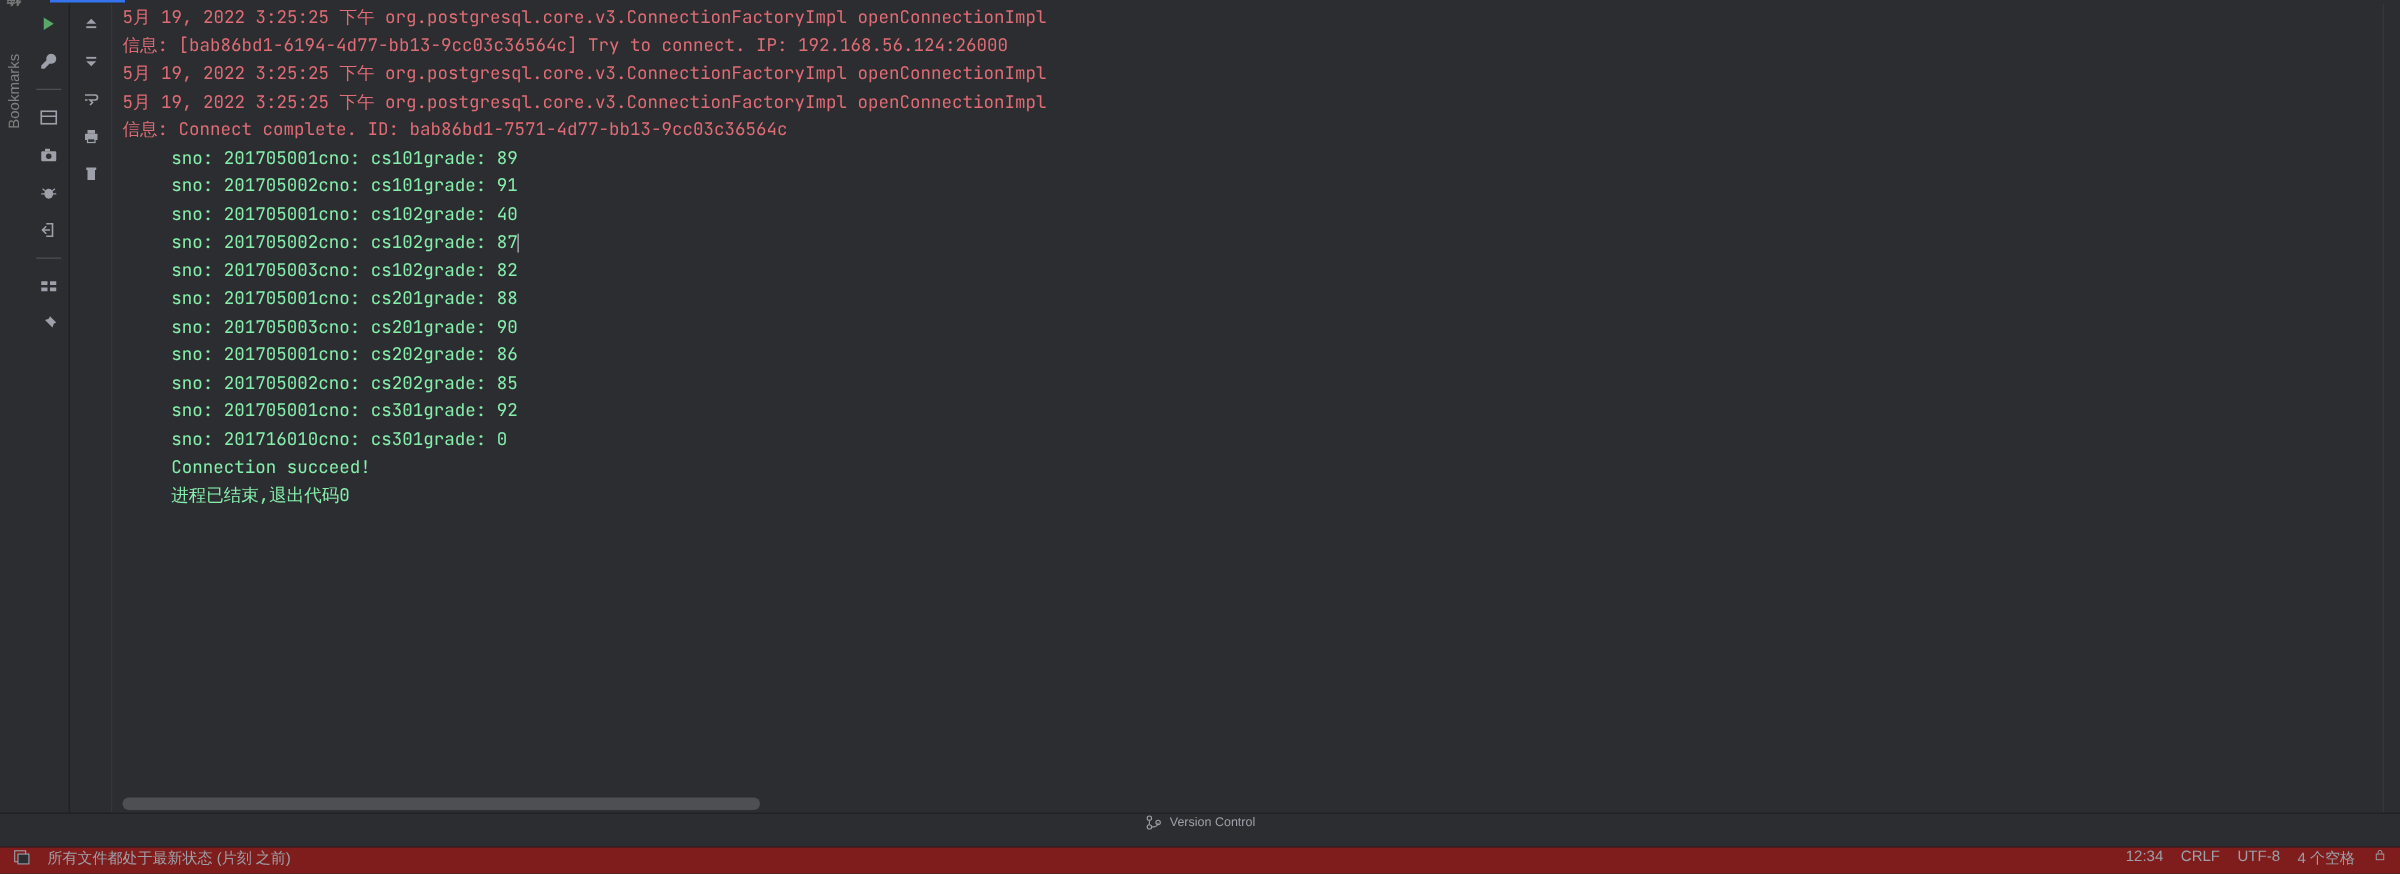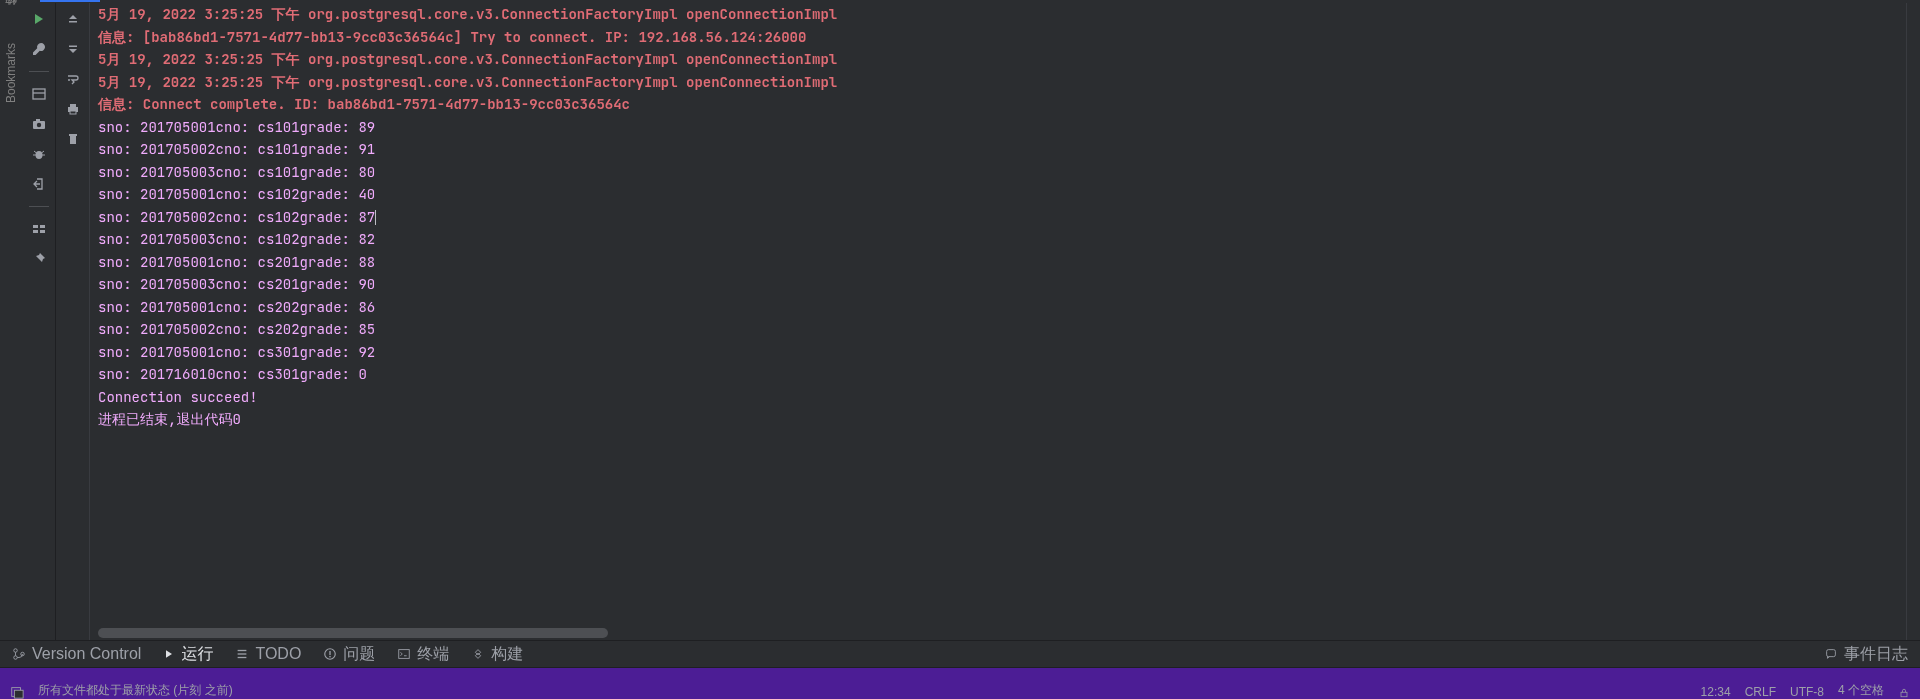--- a/index.html
+++ b/index.html
@@ -8,30 +8,30 @@
   .top-progress { height: 3px; background: #2b2d30; position: relative; }
   .top-progress::before { content:""; position:absolute; left:40px; top:0; width:60px; height:2px; background:#3574f0; }
   .main-area { flex: 1; display: flex; min-height: 0; }
   .gutter-left { width: 22px; background: #2b2d30; border-right: none; display:flex; flex-direction:column; align-items:center; gap:28px; padding-top:12px; }
   .gutter-left .v-label { writing-mode: vertical-rl; transform: rotate(180deg); color:#808080; font-size:12px; cursor:pointer; }
   .run-toolbar { width: 34px; background: #2b2d30; display: flex; flex-direction: column; align-items: center; padding-top: 8px; gap: 14px; border-right: 1px solid #1e1f22; }
   .run-toolbar svg, .run-toolbar .ico { width:16px; height:16px; }
   .tool-col2 { width: 34px; background:#2b2d30; display:flex; flex-direction:column; align-items:center; padding-top:8px; gap:14px; border-right:1px solid #393b40;}
   .console { flex: 1; background: #2b2d30; font-family: "JetBrains Mono","Consolas","Menlo",monospace; font-size: 14px; line-height: 22.5px; padding: 0 8px 4px 8px; overflow: hidden; position: relative; }
   .console .line { white-space: pre; }
-  .red { color: #e06c75; font-weight: bold; }
-  .gray { color: #f0abfc; }
+  .red { color: #e06c75; }
+  .gray { color: #86efac; margin-left: 39px; }
   .cursor-bar { display:inline-block; width:1px; height:15px; background:#bcbec4; vertical-align:middle; margin-left:0px; }
   .hscroll { position:absolute; bottom:2px; left:8px; width:510px; height:10px; background:#4d4f53; border-radius:5px; }
   .right-scroll { width: 14px; background:#2b2d30; border-left:1px solid #393b40; }
-  .bottom-tabs { height: 27px; background:#2b2d30; border-top:1px solid #1e1f22; display:flex; align-items:center; gap:22px; padding: 0 12px; color:#9da0a8; font-size:16px; }
+  .bottom-tabs { height: 27px; background:#2b2d30; border-top:1px solid #1e1f22; display:flex; align-items:center; gap:22px; padding: 0 12px; color:#9da0a8; font-size:10px;flex-direction:column; }
   .bottom-tabs .tab { display:flex; align-items:center; gap:6px; cursor:pointer; }
   .bottom-tabs .tab.active { color:#dfe1e5;justify-content:center; }
   .bottom-tabs .spacer { flex:1; }
-  .status-bar { height: 32px; background:#4c1d95; border-top:1px solid #1e1f22; display:flex; align-items:flex-end; gap:14px; padding:0 10px; color:#9da0a8; font-size:12px; }
+  .status-bar { height: 22px; background:#7f1d1d; border-top:1px solid #1e1f22; display:flex; align-items:flex-start; gap:14px; padding:0 10px; color:#9da0a8; font-size:12px; }
   .status-bar .spacer { flex:1; }
   svg { display:block; }
 </style>
 </head>
 <body>
 
 <div class="root">
   <div class="top-progress"></div>
 
   <div class="main-area">
@@ -126,27 +126,26 @@
       <span>
         <svg viewBox="0 0 16 16" width="16" height="16">
             <rect x="5" y="5" width="6" height="8" fill="#9da0a8"></rect>
             <rect x="4" y="3" width="8" height="2" fill="#9da0a8"></rect>
           </svg>
       </span>
     </div>
 
     <div class="console" id="console">
         <div class="line red">5月 19, 2022 3:25:25 下午 org.postgresql.core.v3.ConnectionFactoryImpl openConnectionImpl</div>
-        <div class="line red">信息: [bab86bd1-7571-4d77-bb13-9cc03c36564c] Try to connect. IP: 192.168.56.124:26000</div>
+        <div class="line red">信息: [bab86bd1-6194-4d77-bb13-9cc03c36564c] Try to connect. IP: 192.168.56.124:26000</div>
         <div class="line red">5月 19, 2022 3:25:25 下午 org.postgresql.core.v3.ConnectionFactoryImpl openConnectionImpl</div>
         <div class="line red">5月 19, 2022 3:25:25 下午 org.postgresql.core.v3.ConnectionFactoryImpl openConnectionImpl</div>
         <div class="line red">信息: Connect complete. ID: bab86bd1-7571-4d77-bb13-9cc03c36564c</div>
         <div class="line gray">sno: 201705001cno: cs101grade: 89</div>
         <div class="line gray">sno: 201705002cno: cs101grade: 91</div>
-        <div class="line gray">sno: 201705003cno: cs101grade: 80</div>
         <div class="line gray">sno: 201705001cno: cs102grade: 40</div>
         <div class="line gray">sno: 201705002cno: cs102grade: 87<span class="cursor-bar"></span></div>
         <div class="line gray">sno: 201705003cno: cs102grade: 82</div>
         <div class="line gray">sno: 201705001cno: cs201grade: 88</div>
         <div class="line gray">sno: 201705003cno: cs201grade: 90</div>
         <div class="line gray">sno: 201705001cno: cs202grade: 86</div>
         <div class="line gray">sno: 201705002cno: cs202grade: 85</div>
         <div class="line gray">sno: 201705001cno: cs301grade: 92</div>
         <div class="line gray">sno: 201716010cno: cs301grade: 0</div>
         <div class="line gray">Connection succeed!</div>

